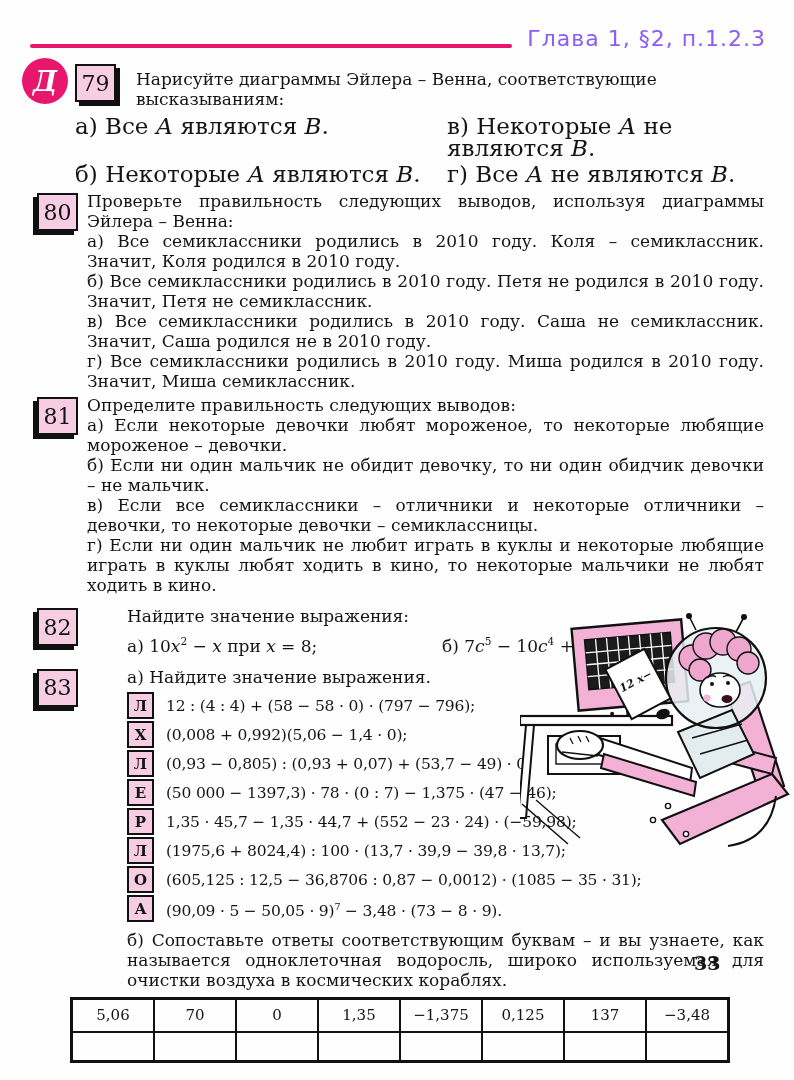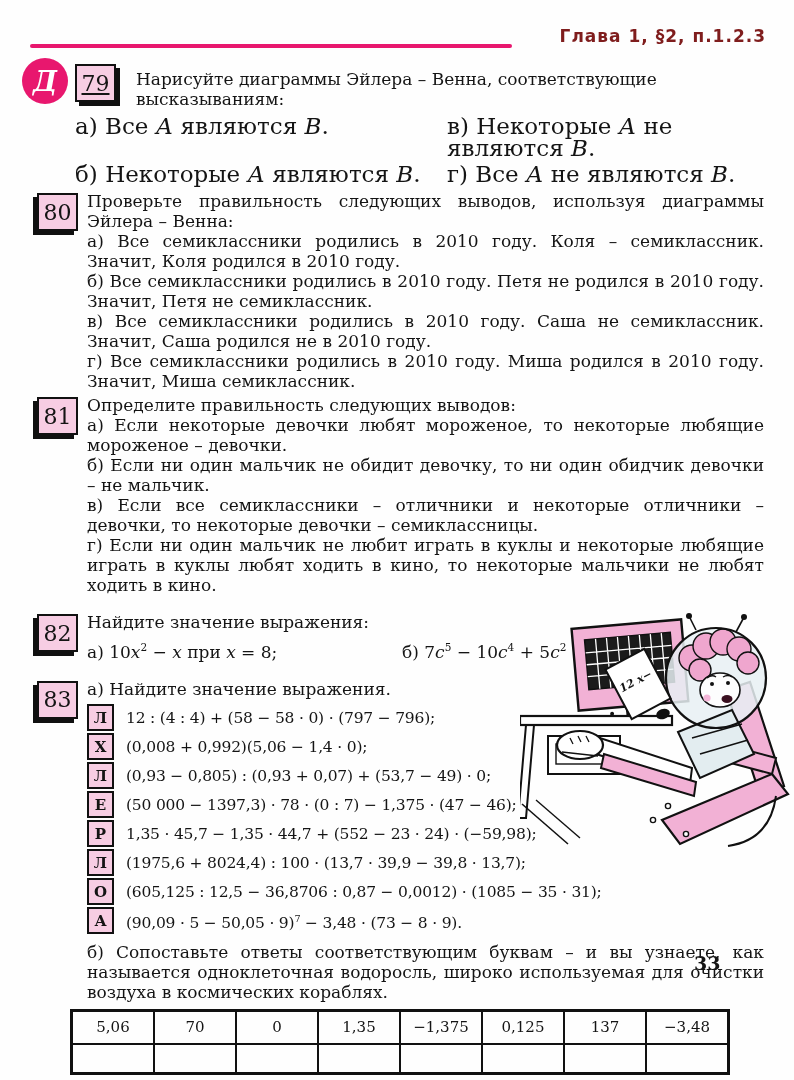--- a/index.html
+++ b/index.html
@@ -1,26 +1,26 @@
 <!DOCTYPE html>
 <html lang="ru"><head>
 <meta charset="utf-8">
 <style>
   html,body{margin:0;padding:0;background:#fff;}
   .page{position:relative;width:794px;height:1080px;background:#fefefe;
         font-family:"DejaVu Serif",serif;color:#141414;overflow:hidden;}
   
   .rule{position:absolute;left:30px;top:44px;width:482px;height:4px;background:#e8176e;border-radius:2px;}
   .chapter{position:absolute;right:28px;top:26px;font-family:"DejaVu Sans",sans-serif;
-           font-weight:bold;font-size:17px;color:#7f1d1d;letter-spacing:1px;}
+           font-weight:normal;font-size:22px;color:#8b5cf6;letter-spacing:1px;}
   
   .numbox{width:37px;height:34px;background:#f7cde3;border:2.5px solid #111;
           box-shadow:-4px 4px 0 #101010;display:flex;align-items:center;justify-content:center;
           font-size:22px;flex:none;}
-  .numbox.sr{box-shadow:4px 4px 0 #101010;text-decoration:underline;}
+  .numbox.sr{box-shadow:4px 4px 0 #101010;}
   .dcircle{width:46px;height:46px;border-radius:50%;background:#e8176e;color:#fff;
            display:flex;align-items:center;justify-content:center;
            font:italic bold 27px "DejaVu Serif",serif;flex:none;}
   
   .prob{display:flex;align-items:flex-start;padding-left:37px;}
   .numcol{width:50px;flex:none;padding-top:2px;}
   .pbody{flex:1;padding-right:30px;font-size:17px;line-height:20px;}
   .pbody p{margin:0;text-align:justify;}
   .it{font-style:italic;}
   sup{font-size:0.62em;}
@@ -40,21 +40,21 @@
   .expr{margin-left:12px;font-size:15.5px;letter-spacing:-0.2px;white-space:nowrap;}
   .after83{margin-top:9px !important;}
   
   table.ans{border-collapse:collapse;margin:7px 0 0 70px;background:#fefefe;}
   table.ans{border:3px solid #111;}
   table.ans td{border:2px solid #111;width:78px;text-align:center;font-size:15px;}
   table.ans tr.vals td{height:29px;}
   table.ans tr.blank td{height:25px;}
   .pageno{position:absolute;left:694px;top:952px;font-size:19px;font-weight:bold;}
   .illus{position:absolute;left:520px;top:606px;pointer-events:none;}
-  .mt6{margin-top:6px;} .mt4{margin-top:4px;} .mt8{margin-top:17px;}
+  .mt6{margin-top:6px;} .mt4{margin-top:4px;} .mt8{margin-top:11px;gap:40px;}
 </style>
 </head>
 <body>
 
 <div class="page">
 
   <div class="rule"></div>
   <div class="chapter">Глава 1, §2, п.1.2.3</div>
 
   <div class="p79row">

